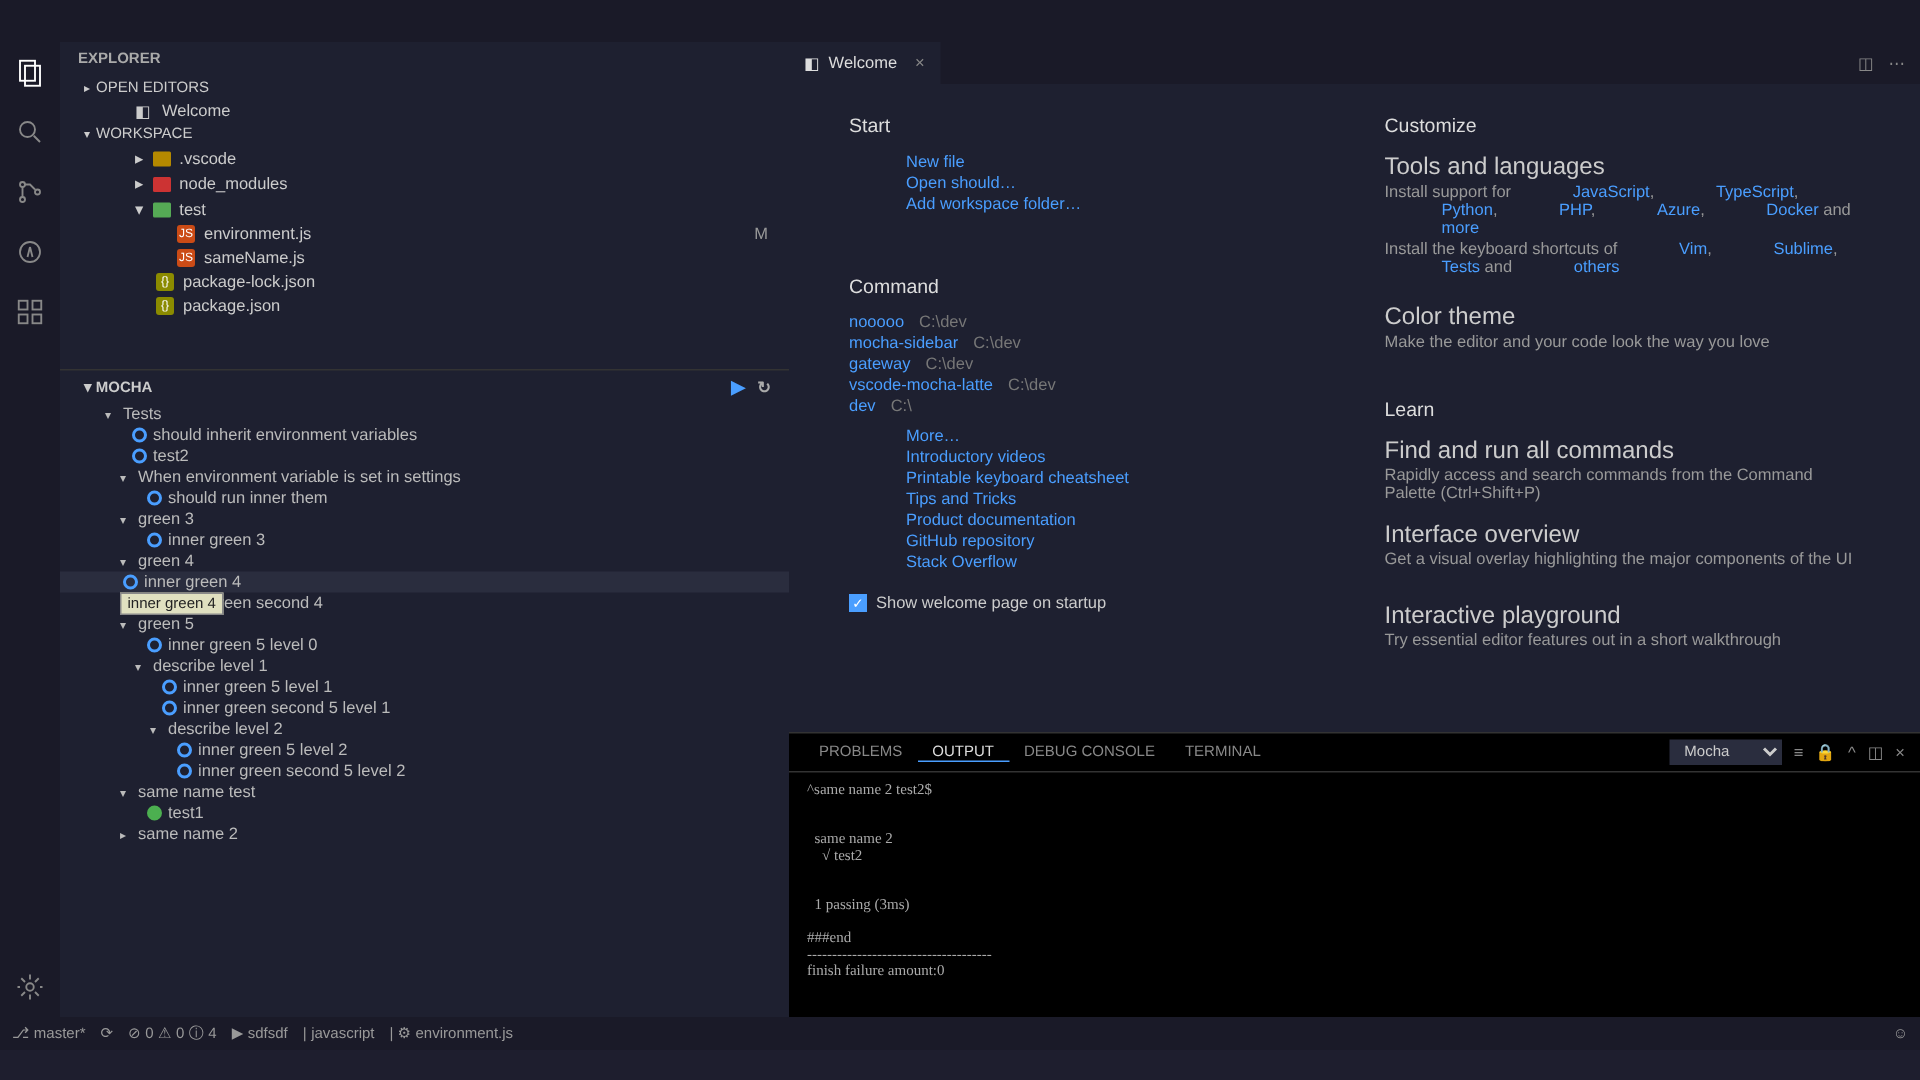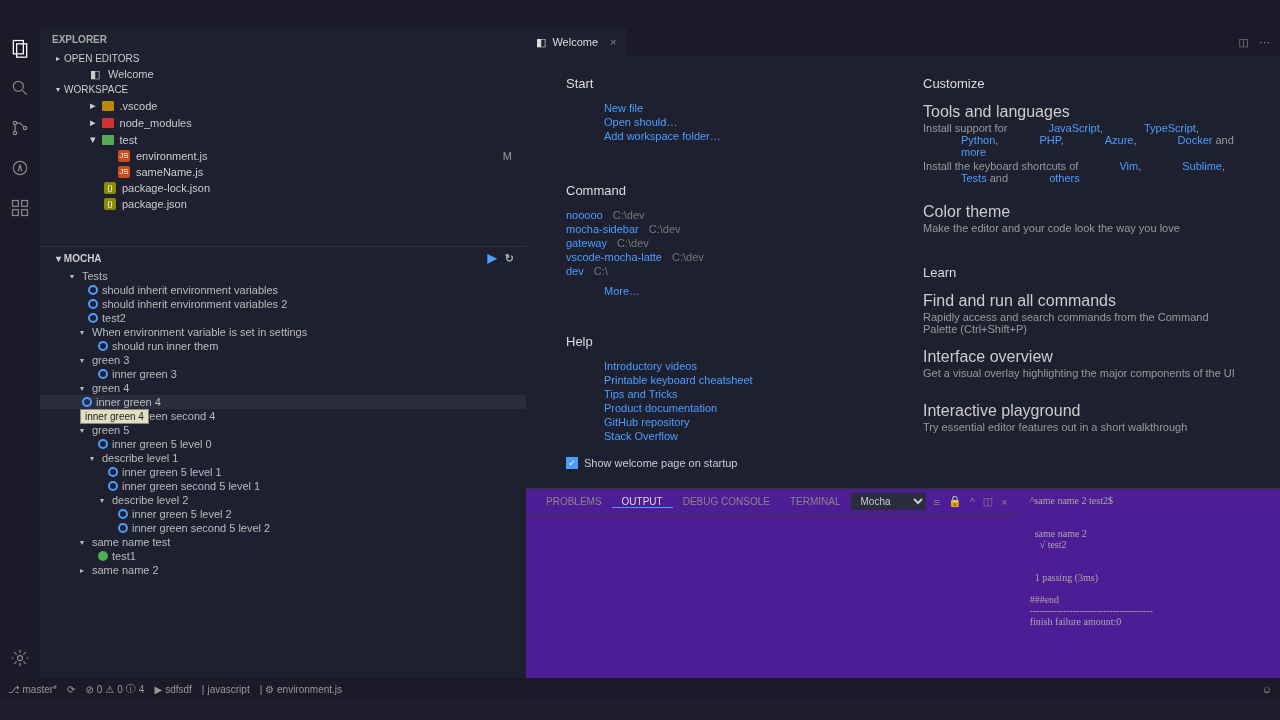--- a/index.html
+++ b/index.html
@@ -46,21 +46,21 @@
 .welcome h2:first-child { margin-top: 0; }
 .link { color: #4a9eff; cursor: pointer; display: block; padding: 1px 0; font-size: 11px; margin-left: 38px; }
 .recent-item { display: flex; gap: 10px; padding: 1px 0; font-size: 11px; }
 .recent-item .name { color: #4a9eff; }
 .recent-item .path { color: #777; }
 .section-text { color: #999; font-size: 11px; display: block; padding: 1px 0; }
 .section-label { color: #ccc; font-size: 16px; display: block; margin-top: 12px; }
 .section-label:first-child{margin-top:0;}
 .checkbox-row { display: flex; align-items: center; gap: 6px; margin-top: 14px; color: #ccc; font-size: 11px; }
 .checkbox { width: 12px; height: 12px; background: #4a9eff; display: flex; align-items: center; justify-content: center; color: #fff; font-size: 9px; }
-.panel { height: 190px; border-top: 1px solid #333; background: #4c1d95; display: flex; flex-direction: row; }
+.panel { height: 190px; border-top: 1px solid #333; background: #000000; display: flex; flex-direction: column; }
 .panel-tabs { display: flex; align-items: center; padding: 0 10px; height: 26px; border-bottom: 1px solid #333; font-size: 10px; }
 .panel-tab { padding: 0 10px; color: #888; text-transform: uppercase; cursor: pointer; }
 .panel-tab.active { color: #ddd; border-bottom: 1px solid #4a9eff; }
 .panel-right { margin-left: auto; display: flex; align-items: center; gap: 8px; }
 .panel-select { background: #2a2d3e; color: #ccc; border: none; padding: 2px 18px 2px 6px; font-size: 10px; }
 .panel-icon { color: #888; font-size: 11px; cursor: pointer; }
 .panel-output { flex: 1; padding: 6px 12px; font-family: Liberation Serif, serif; font-size: 10px; color: #aaa; white-space: pre; overflow: hidden; }
 .statusbar { height: 22px; background: #1a1a28; display: flex; align-items: center; padding: 0 8px; gap: 10px; color: #999; font-size: 10px; }
 .statusbar .item { display: flex; align-items: center; gap: 3px; }
 .statusbar .right { margin-left: auto; }
@@ -175,24 +175,20 @@
       <div class="tree-item" style="padding-left:30px">
           <span class="chev">▾</span>
           <span>Tests</span>
         </div>
       <div class="tree-item" style="padding-left:48px">
           <span class="dot"></span>
           <span>should inherit environment variables</span>
         </div>
       <div class="tree-item" style="padding-left:48px">
           <span class="dot"></span>
-          <span>should inherit environment variables 2</span>
-        </div>
-      <div class="tree-item" style="padding-left:48px">
-          <span class="dot"></span>
           <span>test2</span>
         </div>
       <div class="tree-item" style="padding-left:40px">
           <span class="chev">▾</span>
           <span>When environment variable is set in settings</span>
         </div>
       <div class="tree-item" style="padding-left:58px">
           <span class="dot"></span>
           <span>should run inner them</span>
         </div>
@@ -302,21 +298,20 @@
               <span class="name">vscode-mocha-latte</span>
               <span class="path">C:\dev</span>
             </div>
             <div class="recent-item">
               <span class="name">dev</span>
               <span class="path">C:\</span>
             </div>
           </div>
         <span class="link" style="margin-top:6px">More…</span>
 
-        <h2 style="margin-top:36px">Help</h2>
         <span class="link">Introductory videos</span>
         <span class="link">Printable keyboard cheatsheet</span>
         <span class="link">Tips and Tricks</span>
         <span class="link">Product documentation</span>
         <span class="link">GitHub repository</span>
         <span class="link">Stack Overflow</span>
 
         <div class="checkbox-row">
           <span class="checkbox">✓</span>
           <span>Show welcome page on startup</span>

